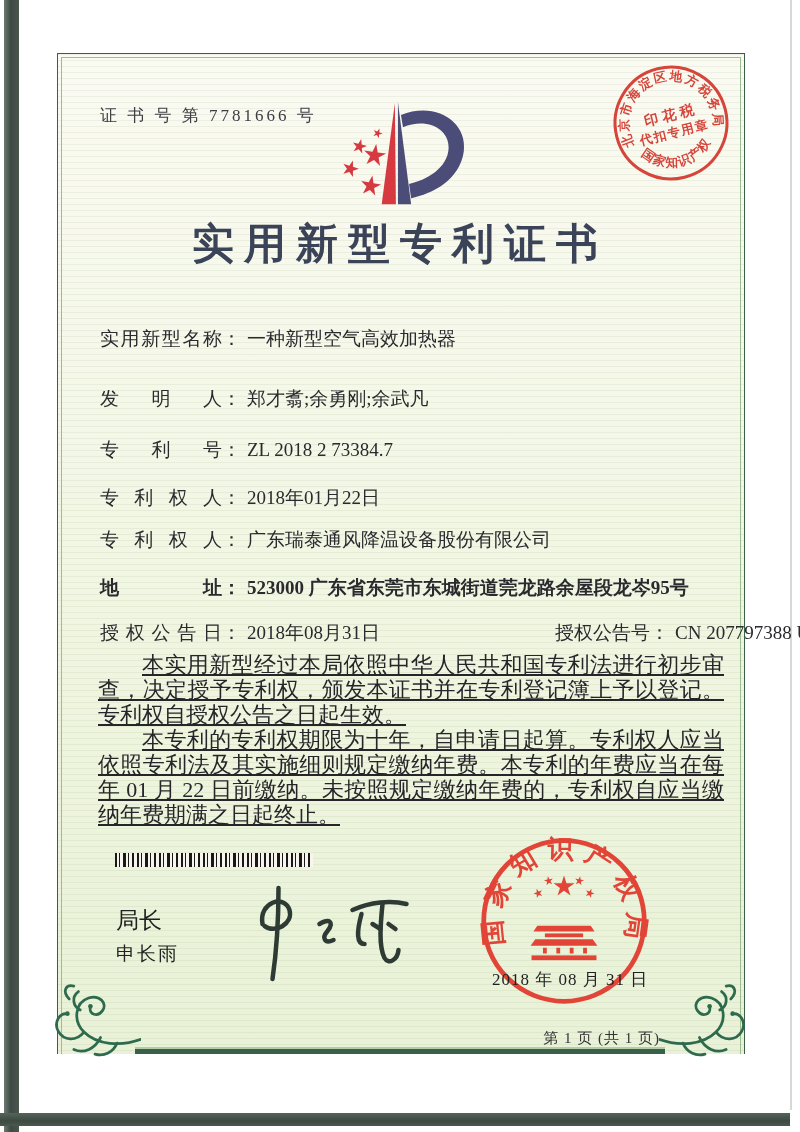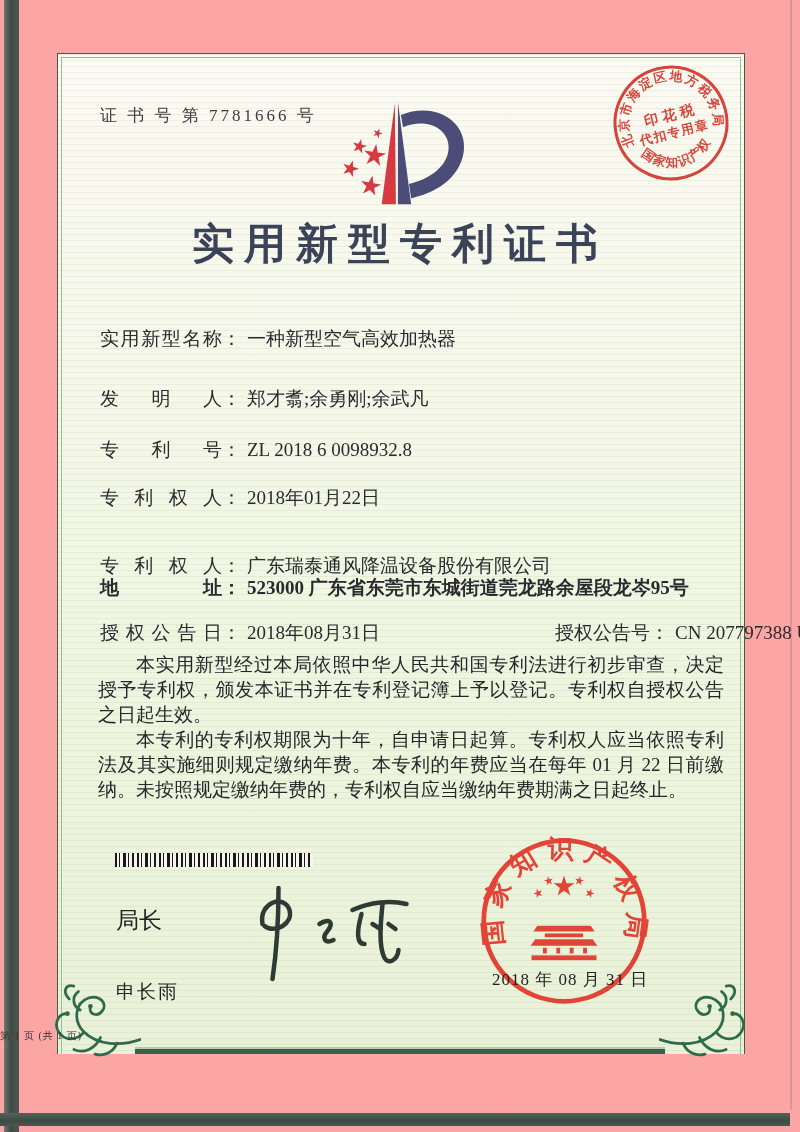--- a/index.html
+++ b/index.html
@@ -1,17 +1,17 @@
 <!DOCTYPE html>
 <html><head>
 <meta charset="utf-8">
 <style>
   html,body{margin:0;padding:0;}
   body{width:800px;height:1132px;background:#e9e7e0;font-family:"Liberation Serif","DejaVu Serif",serif;}
-  .page{position:relative;width:800px;height:1132px;background:#fca5a5;overflow:hidden;}
+  .page{position:relative;width:800px;height:1132px;background:#ffffff;overflow:hidden;}
 
   
   .spine-bar{position:absolute;left:4px;top:0;width:15px;height:1132px;
     background:linear-gradient(90deg,#6d7a71 0%,#3e4a43 45%,#4a564e 100%);}
   .bottom-bar{position:absolute;left:0;top:1113px;width:790px;height:13px;
     background:linear-gradient(180deg,#55645a,#3c4a41 60%,#4a584f);}
   .paper-edge{position:absolute;right:8px;top:0;width:2px;height:1110px;background:rgba(110,120,105,.28);}
 
   
   .frame{position:absolute;left:57px;top:53px;width:686px;height:1000px;
@@ -33,40 +33,40 @@
   .tax-stamp{position:absolute;left:610px;top:62px;width:122px;height:122px;transform:rotate(-14deg);opacity:.93;}
   .title{position:absolute;left:0;top:216px;width:800px;text-align:center;font-size:42px;font-weight:bold;
     color:#3a4358;letter-spacing:10px;}
 
   
   .field-row{position:absolute;left:100px;width:630px;font-size:19px;color:#2a2a2e;white-space:nowrap;}
   .f-label{display:inline-block;width:122px;text-align:justify;text-align-last:justify;vertical-align:bottom;}
   .f-colon{display:inline-block;margin-right:6px;}
   .grant-no{position:absolute;left:455px;top:0;white-space:nowrap;}
   .row-1{top:326px;} .row-2{top:386px;} .row-3{top:437px;} .row-4{top:485px;}
-  .row-5{top:553px;font-family:Liberation Serif, serif;} .row-6{top:575px;font-weight:bold;} .row-7{top:620px;}
-
-  
-  .body-text{position:absolute;left:98px;top:652px;width:626px;font-size:19px;line-height:25px;
-    color:#26262a;text-align:justify;}
+  .row-5{top:527px;font-family:Liberation Serif, serif;} .row-6{top:575px;font-weight:bold;} .row-7{top:620px;}
+
+  
+  .body-text{position:absolute;left:98px;top:652px;width:626px;font-size:22px;line-height:25px;
+    color:#26262a;text-align:justify;text-decoration:underline;}
   .body-text p{margin:0;text-indent:2em;}
 
   
   .barcode{position:absolute;left:115px;top:853px;width:198px;height:14px;
     background:repeating-linear-gradient(90deg,
       #191919 0 2px,#f7f5ee 2px 4px,#191919 4px 5px,#f7f5ee 5px 8px,
       #191919 8px 11px,#f7f5ee 11px 13px,#191919 13px 14px,#f7f5ee 14px 17px,
       #191919 17px 19px,#f7f5ee 19px 22px);}
   .director-label{position:absolute;left:116px;top:905px;font-size:23px;color:#222;}
-  .director-name{position:absolute;left:116px;top:979px;font-size:19px;color:#222;letter-spacing:2px;}
+  .director-name{position:absolute;left:116px;top:941px;font-size:19px;color:#222;letter-spacing:2px;}
   .signature{position:absolute;left:232px;top:882px;width:195px;height:105px;}
   .big-seal{position:absolute;left:478px;top:835px;width:172px;height:172px;opacity:.94;}
   .seal-date{position:absolute;left:492px;top:968px;width:170px;font-size:17px;color:#1f1f22;
     letter-spacing:1px;white-space:nowrap;z-index:5;}
-  .footer{position:absolute;left:0;top:1029px;width:660px;text-align:left;font-size:10px;
+  .footer{position:absolute;left:0;top:1029px;width:660px;text-align:right;font-size:15px;
     letter-spacing:1px;color:#333;}
 
   svg text{font-family:"Liberation Serif","DejaVu Serif",serif;}
   .stamp-arc-text{font-size:12.5px;letter-spacing:2px;font-weight:bold;fill:#d4382e;}
   .stamp-arc-bottom{font-size:12.5px;letter-spacing:1px;font-weight:bold;fill:#d4382e;}
   .stamp-center1{font-size:14px;letter-spacing:4px;font-weight:bold;fill:#d4382e;}
   .stamp-center2{font-size:12.5px;letter-spacing:1.5px;font-weight:bold;fill:#d4382e;}
   .seal-arc-text{font-size:27px;letter-spacing:10px;font-weight:bold;fill:#e23b2e;}
 </style>
 </head>
@@ -144,21 +144,21 @@
 
   <div class="title">实用新型专利证书</div>
 
   <div class="field-row row-1">
     <span class="f-label">实用新型名称</span><span class="f-colon">：</span><span>一种新型空气高效加热器</span>
   </div>
   <div class="field-row row-2">
     <span class="f-label">发明人</span><span class="f-colon">：</span><span>郑才翥;余勇刚;余武凡</span>
   </div>
   <div class="field-row row-3">
-    <span class="f-label">专利号</span><span class="f-colon">：</span><span>ZL 2018 6 0098932.8</span>
+    <span class="f-label">专利号</span><span class="f-colon">：</span><span>ZL 2018 2 73384.7</span>
   </div>
   <div class="field-row row-4">
     <span class="f-label">专利权人</span><span class="f-colon">：</span><span>2018年01月22日</span>
   </div>
   <div class="field-row row-5">
     <span class="f-label">专利权人</span><span class="f-colon">：</span><span>广东瑞泰通风降温设备股份有限公司</span>
   </div>
   <div class="field-row row-6">
     <span class="f-label">地址</span><span class="f-colon">：</span><span>523000 广东省东莞市东城街道莞龙路余屋段龙岑95号</span>
   </div>

